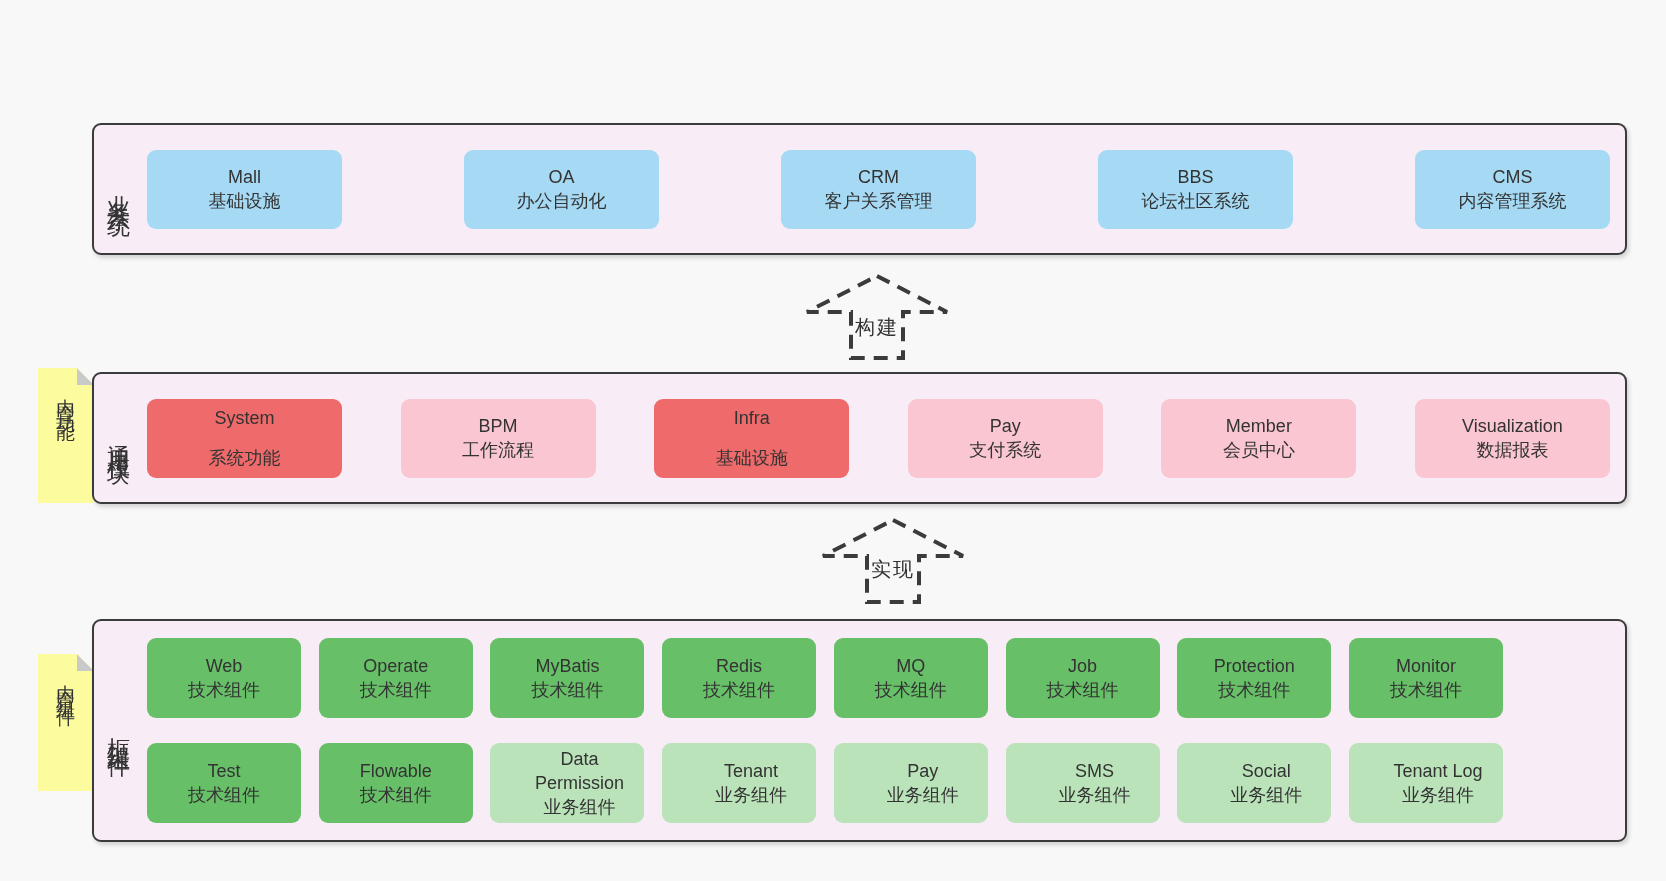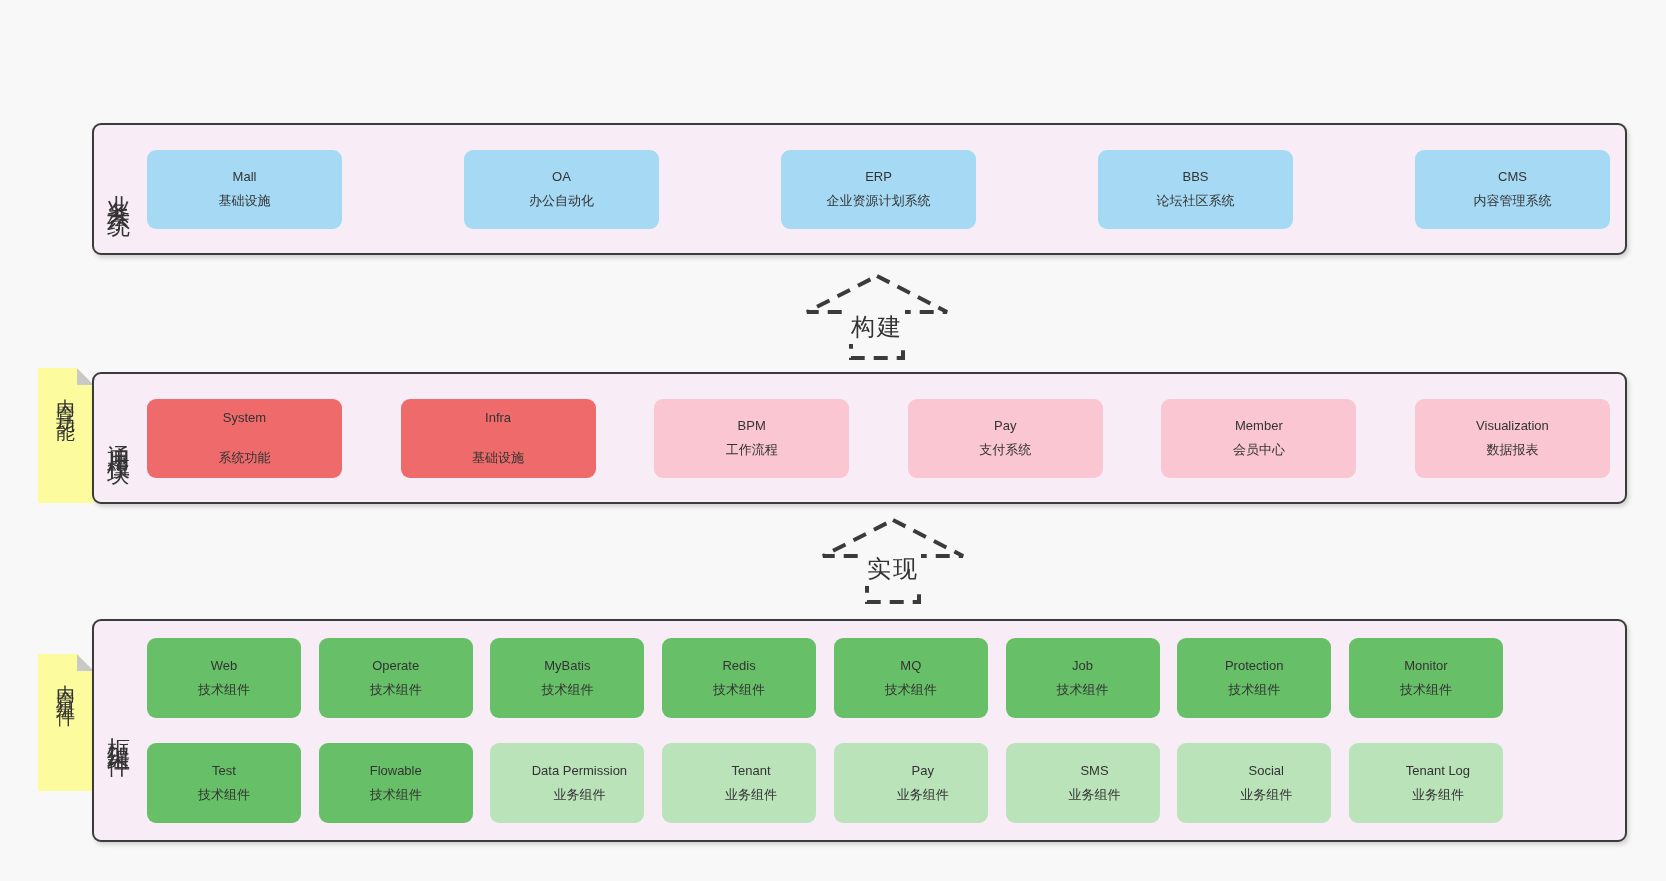--- a/index.html
+++ b/index.html
@@ -40,21 +40,21 @@
         padding-left:6px;padding-right:122px;}
   .rows .boxes{padding:0;}
 
   .box{
     border-radius:9px;display:flex;flex-direction:column;
     justify-content:center;align-items:center;text-align:center;
     color:var(--text,#333);box-sizing:border-box;padding:2px 4px;
   }
   .box-wide{width:195px;height:79px;}
   .box-small{width:154px;height:80px;}
-  .box .en,.box .zh{font-size:13px;line-height:24px;text-align:center;}
+  .box .en,.box .zh{font-size:18px;line-height:24px;text-align:center;}
   .box-blue{background:var(--blue,#a6daf4);}
   .box-red{background:var(--red,#ee6a6b);gap:16px;}
   .box-pink{background:var(--pink,#f9c6d1);}
   .box-green{background:var(--green,#67c068);}
   .box-light_green{background:var(--light-green,#bae3ba);padding-left:28px;}
 
   
   .note{
     position:absolute;width:56px;z-index:1;
     background:var(--note-yellow,#fcfc9e);
@@ -77,21 +77,21 @@
   .arrow-svg{position:absolute;z-index:2;}
   #arrow-build{left:797px;top:272px;}
   #arrow-implement{left:813px;top:516px;}
   .arrow-path{
     fill:var(--page-bg,#f8f8f8);
     stroke:var(--border,#3b3b3b);
     stroke-width:4;stroke-dasharray:14 9;
   }
   .arrow-label{
     position:absolute;z-index:3;transform:translate(-50%,-50%);
-    font-size:24px;letter-spacing:2px;color:var(--text,#333);
+    font-size:20px;letter-spacing:2px;color:var(--text,#333);
     background:var(--page-bg,#f8f8f8);padding:1px 2px;white-space:nowrap;
   }
   #arrow-build-label{left:877px;top:327px;}
   #arrow-implement-label{left:893px;top:569px;}
 </style>
 </head>
 <body style="--page-bg: #f8f8f8; --container-bg: #f8edf6; --border: #3b3b3b; --text: #333333; --blue: #a6daf4; --red: #ee6a6b; --pink: #f9c6d1; --green: #67c068; --light-green: #bae3ba; --note-yellow: #fcfc9e; --note-fold: #c9c9c9;">
 
 <div id="page">
 
@@ -109,22 +109,22 @@
     <div class="boxes">
         <div class="box box-wide box-blue">
     <div class="en">Mall</div>
     <div class="zh">基础设施</div>
   </div>
         <div class="box box-wide box-blue">
     <div class="en">OA</div>
     <div class="zh">办公自动化</div>
   </div>
         <div class="box box-wide box-blue">
-    <div class="en">ERP</div>
-    <div class="zh">企业资源计划系统</div>
+    <div class="en">CRM</div>
+    <div class="zh">客户关系管理</div>
   </div>
         <div class="box box-wide box-blue">
     <div class="en">BBS</div>
     <div class="zh">论坛社区系统</div>
   </div>
         <div class="box box-wide box-blue">
     <div class="en">CMS</div>
     <div class="zh">内容管理系统</div>
   </div>
       </div>
@@ -135,27 +135,27 @@
   </svg>
   <div class="arrow-label" id="arrow-build-label">构建</div>
 
   <div class="layer" id="layer-common">
     <div class="layer-label">通用模块</div>
     <div class="boxes">
         <div class="box box-wide box-red">
     <div class="en">System</div>
     <div class="zh">系统功能</div>
   </div>
+        <div class="box box-wide box-pink">
+    <div class="en">BPM</div>
+    <div class="zh">工作流程</div>
+  </div>
         <div class="box box-wide box-red">
     <div class="en">Infra</div>
     <div class="zh">基础设施</div>
-  </div>
-        <div class="box box-wide box-pink">
-    <div class="en">BPM</div>
-    <div class="zh">工作流程</div>
   </div>
         <div class="box box-wide box-pink">
     <div class="en">Pay</div>
     <div class="zh">支付系统</div>
   </div>
         <div class="box box-wide box-pink">
     <div class="en">Member</div>
     <div class="zh">会员中心</div>
   </div>
         <div class="box box-wide box-pink">

